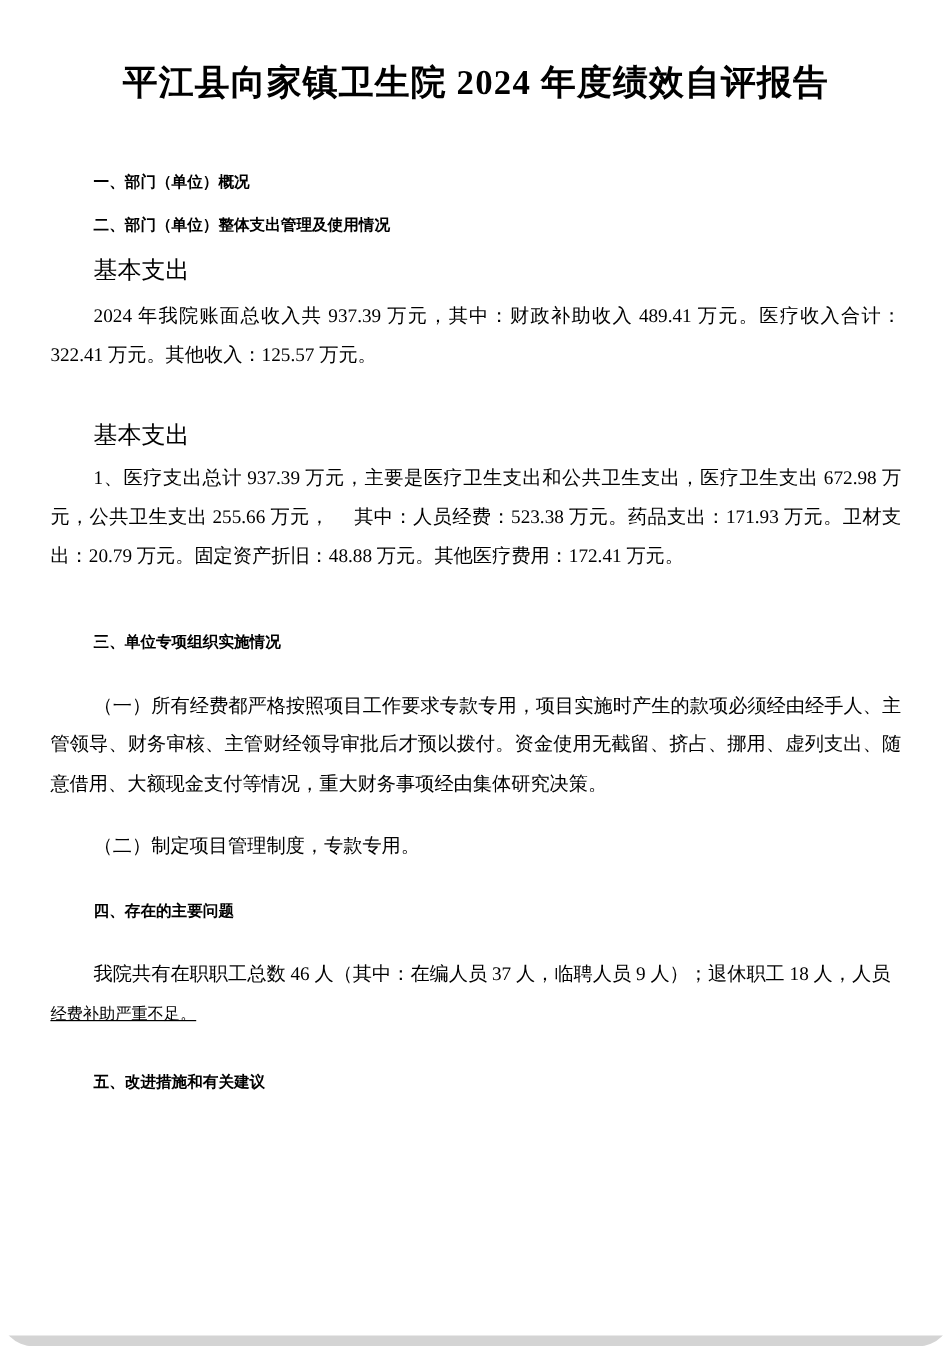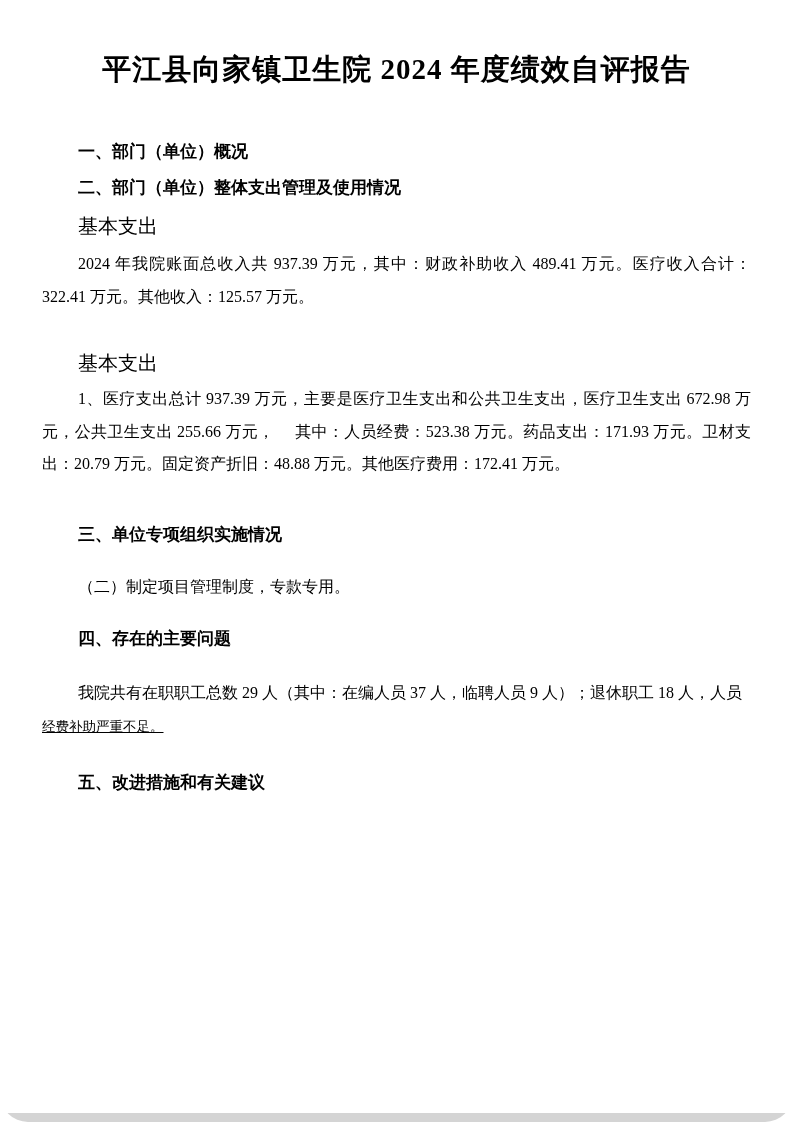--- a/index.html
+++ b/index.html
@@ -22,21 +22,21 @@
   .doc-title {
     margin: 0;
     font-size: 29px;
     font-weight: bold;
     text-align: center;
     line-height: 38px;
     letter-spacing: 1px;
   }
   .heading {
     margin: 0;
-    font-size: 17px;
+    font-size: 13px;
     font-weight: bold;
     line-height: 32px;
     padding-left: 36px;
   }
   .sub {
     margin: 0;
     font-size: 20px;
     line-height: 32px;
     padding-left: 36px;
   }
@@ -82,23 +82,24 @@
   <p class="sub sp-6">基本支出</p>
 
   <p class="para indent-2 sp-6">2024 年我院账面总收入共 937.39 万元，其中：财政补助收入 489.41 万元。医疗收入合计：322.41 万元。其他收入：125.57 万元。</p>
 
   <p class="sub sp-34">基本支出</p>
 
   <p class="para indent-2 sp-4">1、医疗支出总计 937.39 万元，主要是医疗卫生支出和公共卫生支出，医疗卫生支出 672.98 万元，公共卫生支出 255.66 万元，　 其中：人员经费：523.38 万元。药品支出：171.93 万元。卫材支出：20.79 万元。固定资产折旧：48.88 万元。其他医疗费用：172.41 万元。</p>
 
   <h2 class="heading sp-38">三、单位专项组织实施情况</h2>
 
+  <p class="para indent-2 sp-22">（一）所有经费都严格按照项目工作要求专款专用，项目实施时产生的款项必须经由经手人、主管领导、财务审核、主管财经领导审批后才预以拨付。资金使用无截留、挤占、挪用、虚列支出、随意借用、大额现金支付等情况，重大财务事项经由集体研究决策。</p>
 
   <p class="para indent-2 sp-20">（二）制定项目管理制度，专款专用。</p>
 
   <h2 class="heading sp-20">四、存在的主要问题</h2>
 
-  <p class="para indent-2 sp-22"><span>我院共有在职职工总数 29 人（其中：在编人员 37 人，临聘人员 9 人）；退休职工 18 人，人员</span><br><span class="small-text">经费补助严重不足。</span></p>
+  <p class="para indent-2 sp-22"><span>我院共有在职职工总数 46 人（其中：在编人员 37 人，临聘人员 9 人）；退休职工 18 人，人员</span><br><span class="small-text">经费补助严重不足。</span></p>
 
   <h2 class="heading sp-24">五、改进措施和有关建议</h2>
 
   <div class="page-edge"></div>
 </div>
 
 </body></html>

